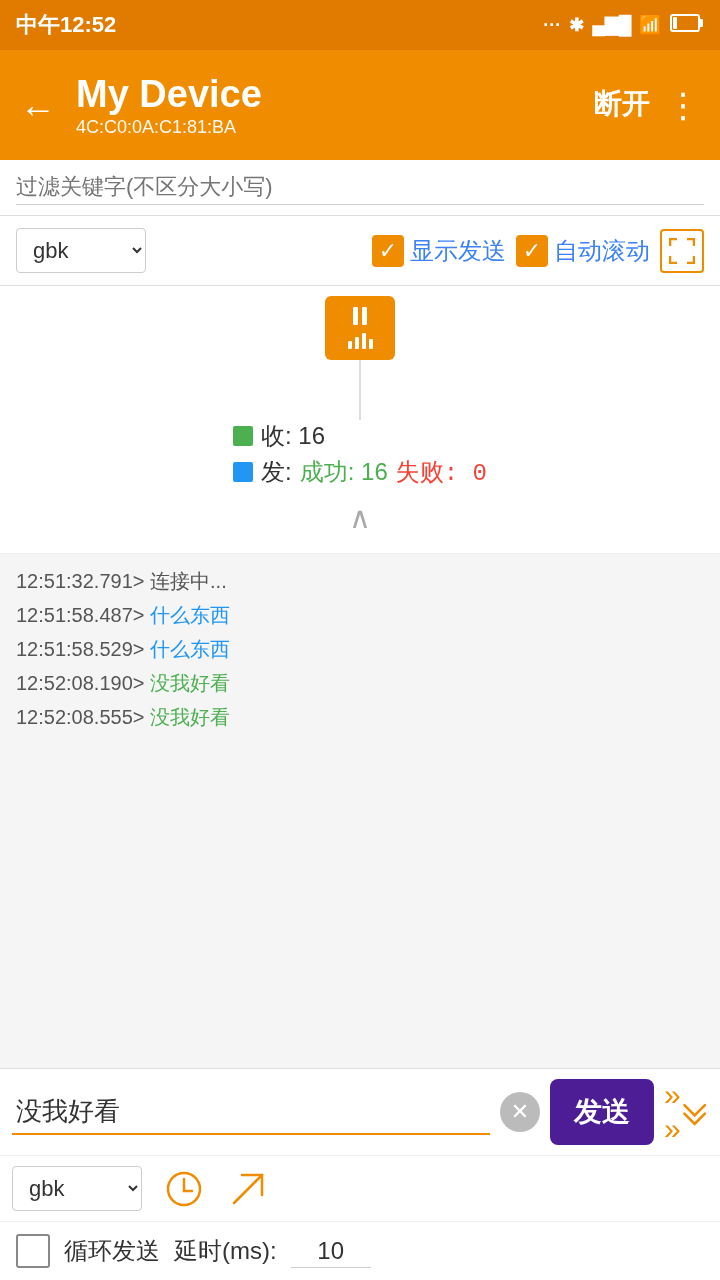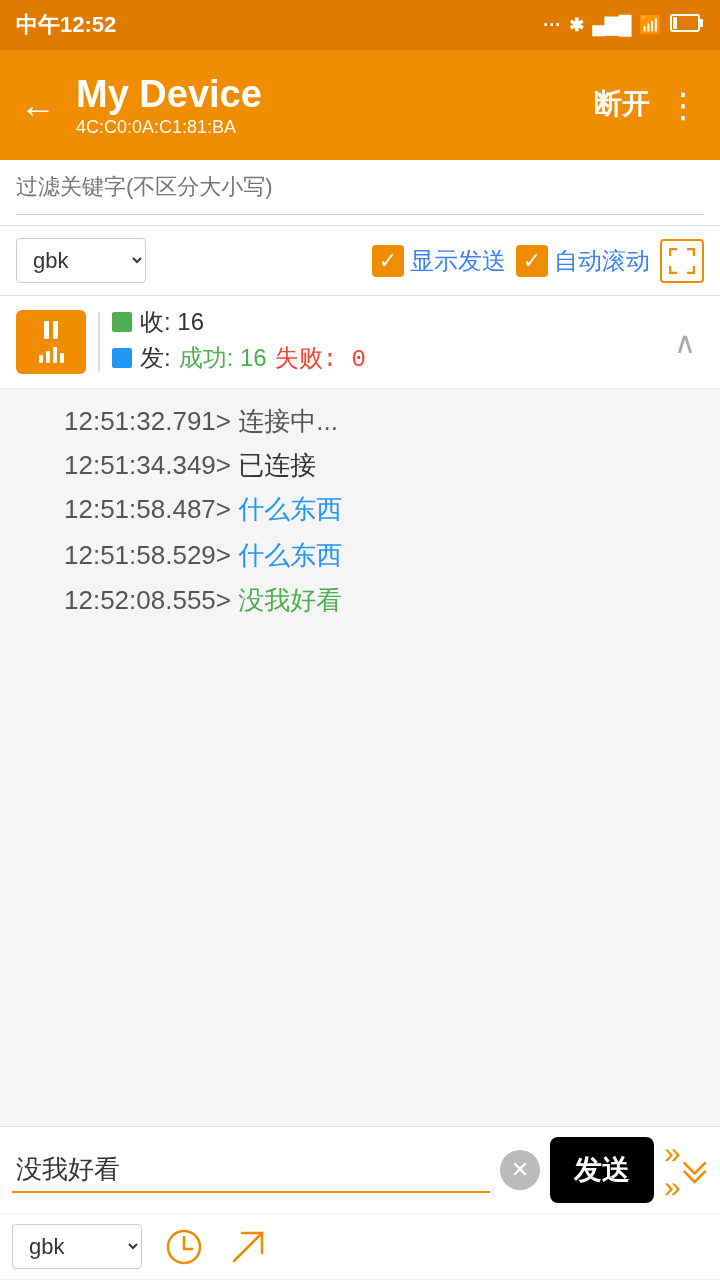--- a/index.html
+++ b/index.html
@@ -80,21 +80,21 @@
       background: white;
       padding: 14px 16px 10px;
       border-bottom: 1px solid #ddd;
     }
     .filter-input {
       width: 100%;
       border: none;
       border-bottom: 1px solid #ccc;
       font-size: 22px;
       color: #7f1d1d;
-      padding-bottom: 14px;
+      padding-bottom: 4px;
       outline: none;
       background: transparent;
     }
 
     
     .options-bar {
       width: 720px;
       background: white;
       padding: 12px 16px;
       display: flex;
@@ -151,20 +151,21 @@
     }
 
     
     .stats-bar {
       width: 720px;
       background: white;
       padding: 10px 16px;
       display: flex;
       align-items: center;
       border-bottom: 1px solid #eee;
+      flex-direction: column;
     }
     .stats-controls {
       background: #f08c00;
       border-radius: 6px;
       width: 70px;
       height: 64px;
       display: flex;
       flex-direction: column;
       align-items: center;
       justify-content: center;
@@ -215,24 +216,23 @@
 
     
     .log-area {
       width: 720px;
       background: #f5f5f5;
       flex: 1;
       padding: 10px 16px;
       min-height: 560px;
     }
     .log-line {
-      font-size: 26px;
+      font-size: 20px;
       line-height: 1.7;
       color: #555;
-      margin-left: 48px;
     }
     .log-time { color: #555; }
     .log-connecting { color: #555; }
     .log-connected { color: #333; }
     .log-blue { color: #2196f3; font-family: Liberation Serif, serif; }
     .log-green { color: #4caf50; }
 
     
     .bottom-area {
       position: fixed;
@@ -265,21 +265,21 @@
       background: #bbb;
       border-radius: 50%;
       display: flex;
       align-items: center;
       justify-content: center;
       color: white;
       font-size: 22px;
       cursor: pointer;
     }
     .send-btn {
-      background: #000000;
+      background: #4c1d95;
       color: white;
       font-size: 28px;
       font-weight: bold;
       border: none;
       border-radius: 8px;
       padding: 14px 24px;
       cursor: pointer;
     }
     .expand-down-btn {
       width: 44px;
@@ -445,27 +445,27 @@
     </div>
   </div>
   <div class="collapse-btn">∧</div>
 </div>
 
 <div class="log-area">
   <div class="log-line">
     <span class="log-time">12:51:32.791&gt; </span><span class="log-connecting">连接中...</span>
   </div>
   <div class="log-line">
-    <span class="log-time">12:51:34.349&gt; </span><span class="log-connected">已连接</span>
-  </div>
-  <div class="log-line">
     <span class="log-time">12:51:58.487&gt; </span><span class="log-blue">什么东西</span>
   </div>
   <div class="log-line">
     <span class="log-time">12:51:58.529&gt; </span><span class="log-blue">什么东西</span>
+  </div>
+  <div class="log-line">
+    <span class="log-time">12:52:08.190&gt; </span><span class="log-green">没我好看</span>
   </div>
   <div class="log-line">
     <span class="log-time">12:52:08.555&gt; </span><span class="log-green">没我好看</span>
   </div>
 </div>
 
 <div class="bottom-area">
 
   <div class="input-row">
     <input class="message-input" type="text" value="没我好看" style="">
@@ -493,13 +493,19 @@
       </svg>
     </div>
     <div class="tool-icon">
       <svg width="40" height="40" viewBox="0 0 40 40" fill="none">
         <line x1="6" y1="34" x2="34" y2="6" stroke="#f08c00" stroke-width="2.5" stroke-linecap="round"></line>
         <polyline points="14,6 34,6 34,26" stroke="#f08c00" stroke-width="2.5" fill="none" stroke-linecap="round"></polyline>
       </svg>
     </div>
   </div>
 
+  <div class="loop-row">
+    <div class="loop-checkbox"></div>
+    <span class="loop-label">循环发送</span>
+    <span class="delay-label">延时(ms):</span>
+    <input class="delay-input" type="text" value="10" style="">
+  </div>
 </div>
 
 </body></html>

